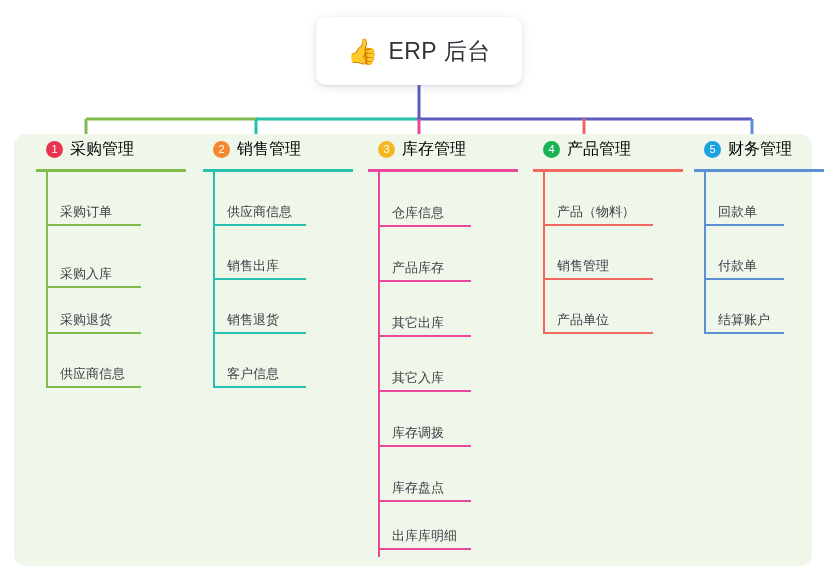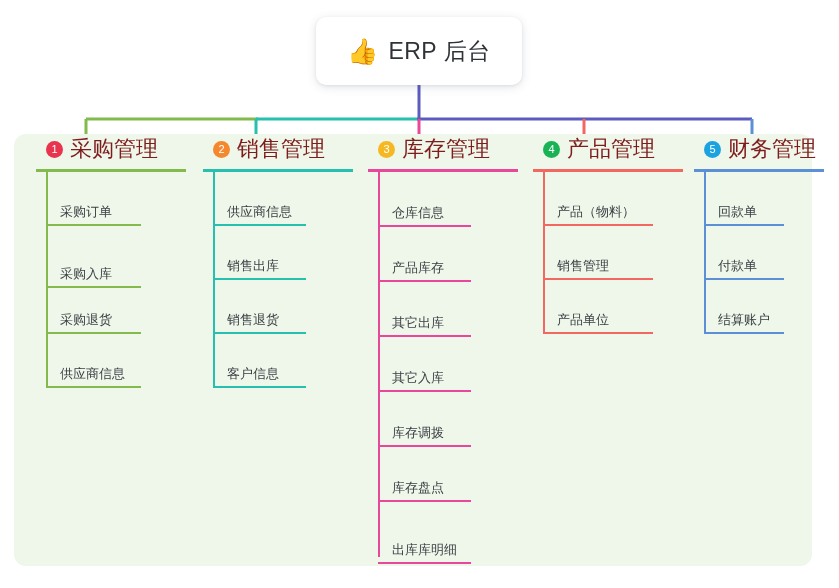--- a/index.html
+++ b/index.html
@@ -87,22 +87,22 @@
     height: 17px;
     border-radius: 50%;
     color: #ffffff;
     font-size: 11px;
     line-height: 17px;
     text-align: center;
     flex: 0 0 auto;
     font-family: "Liberation Sans", sans-serif;
   }
   .col-title {
-    font-size: 22px;
-    color: #7f1d1d;
+    font-size: 16px;
+    color: #000000;
     white-space: nowrap;
   }
   .header-rule {
     height: 3px;
     margin-top: 5px;
   }
   .col-body {
     position: relative;
   }
   .stem {
@@ -231,21 +231,21 @@
           <div class="leaf-rule" style="background: rgb(232, 71, 155); width: 93px;"></div>
         </div>
         <div class="leaf" style="top: 220px; height: 55px; width: 93px;">
           <span class="leaf-label">库存调拨</span>
           <div class="leaf-rule" style="background: rgb(232, 71, 155); width: 93px;"></div>
         </div>
         <div class="leaf" style="top: 275px; height: 55px; width: 93px;">
           <span class="leaf-label">库存盘点</span>
           <div class="leaf-rule" style="background: rgb(232, 71, 155); width: 93px;"></div>
         </div>
-        <div class="leaf" style="top: 330px; height: 62px; width: 93px;">
+        <div class="leaf" style="top: 316px; height: 62px; width: 93px;">
           <span class="leaf-label">出库库明细</span>
           <div class="leaf-rule" style="background: rgb(232, 71, 155); width: 93px;"></div>
         </div>
       </div>
     </div>
     <div class="column" style="left: 519px; width: 150px;">
       <div class="col-header">
         <span class="badge" style="background: rgb(25, 179, 85);">4</span>
         <span class="col-title">产品管理</span>
       </div>

